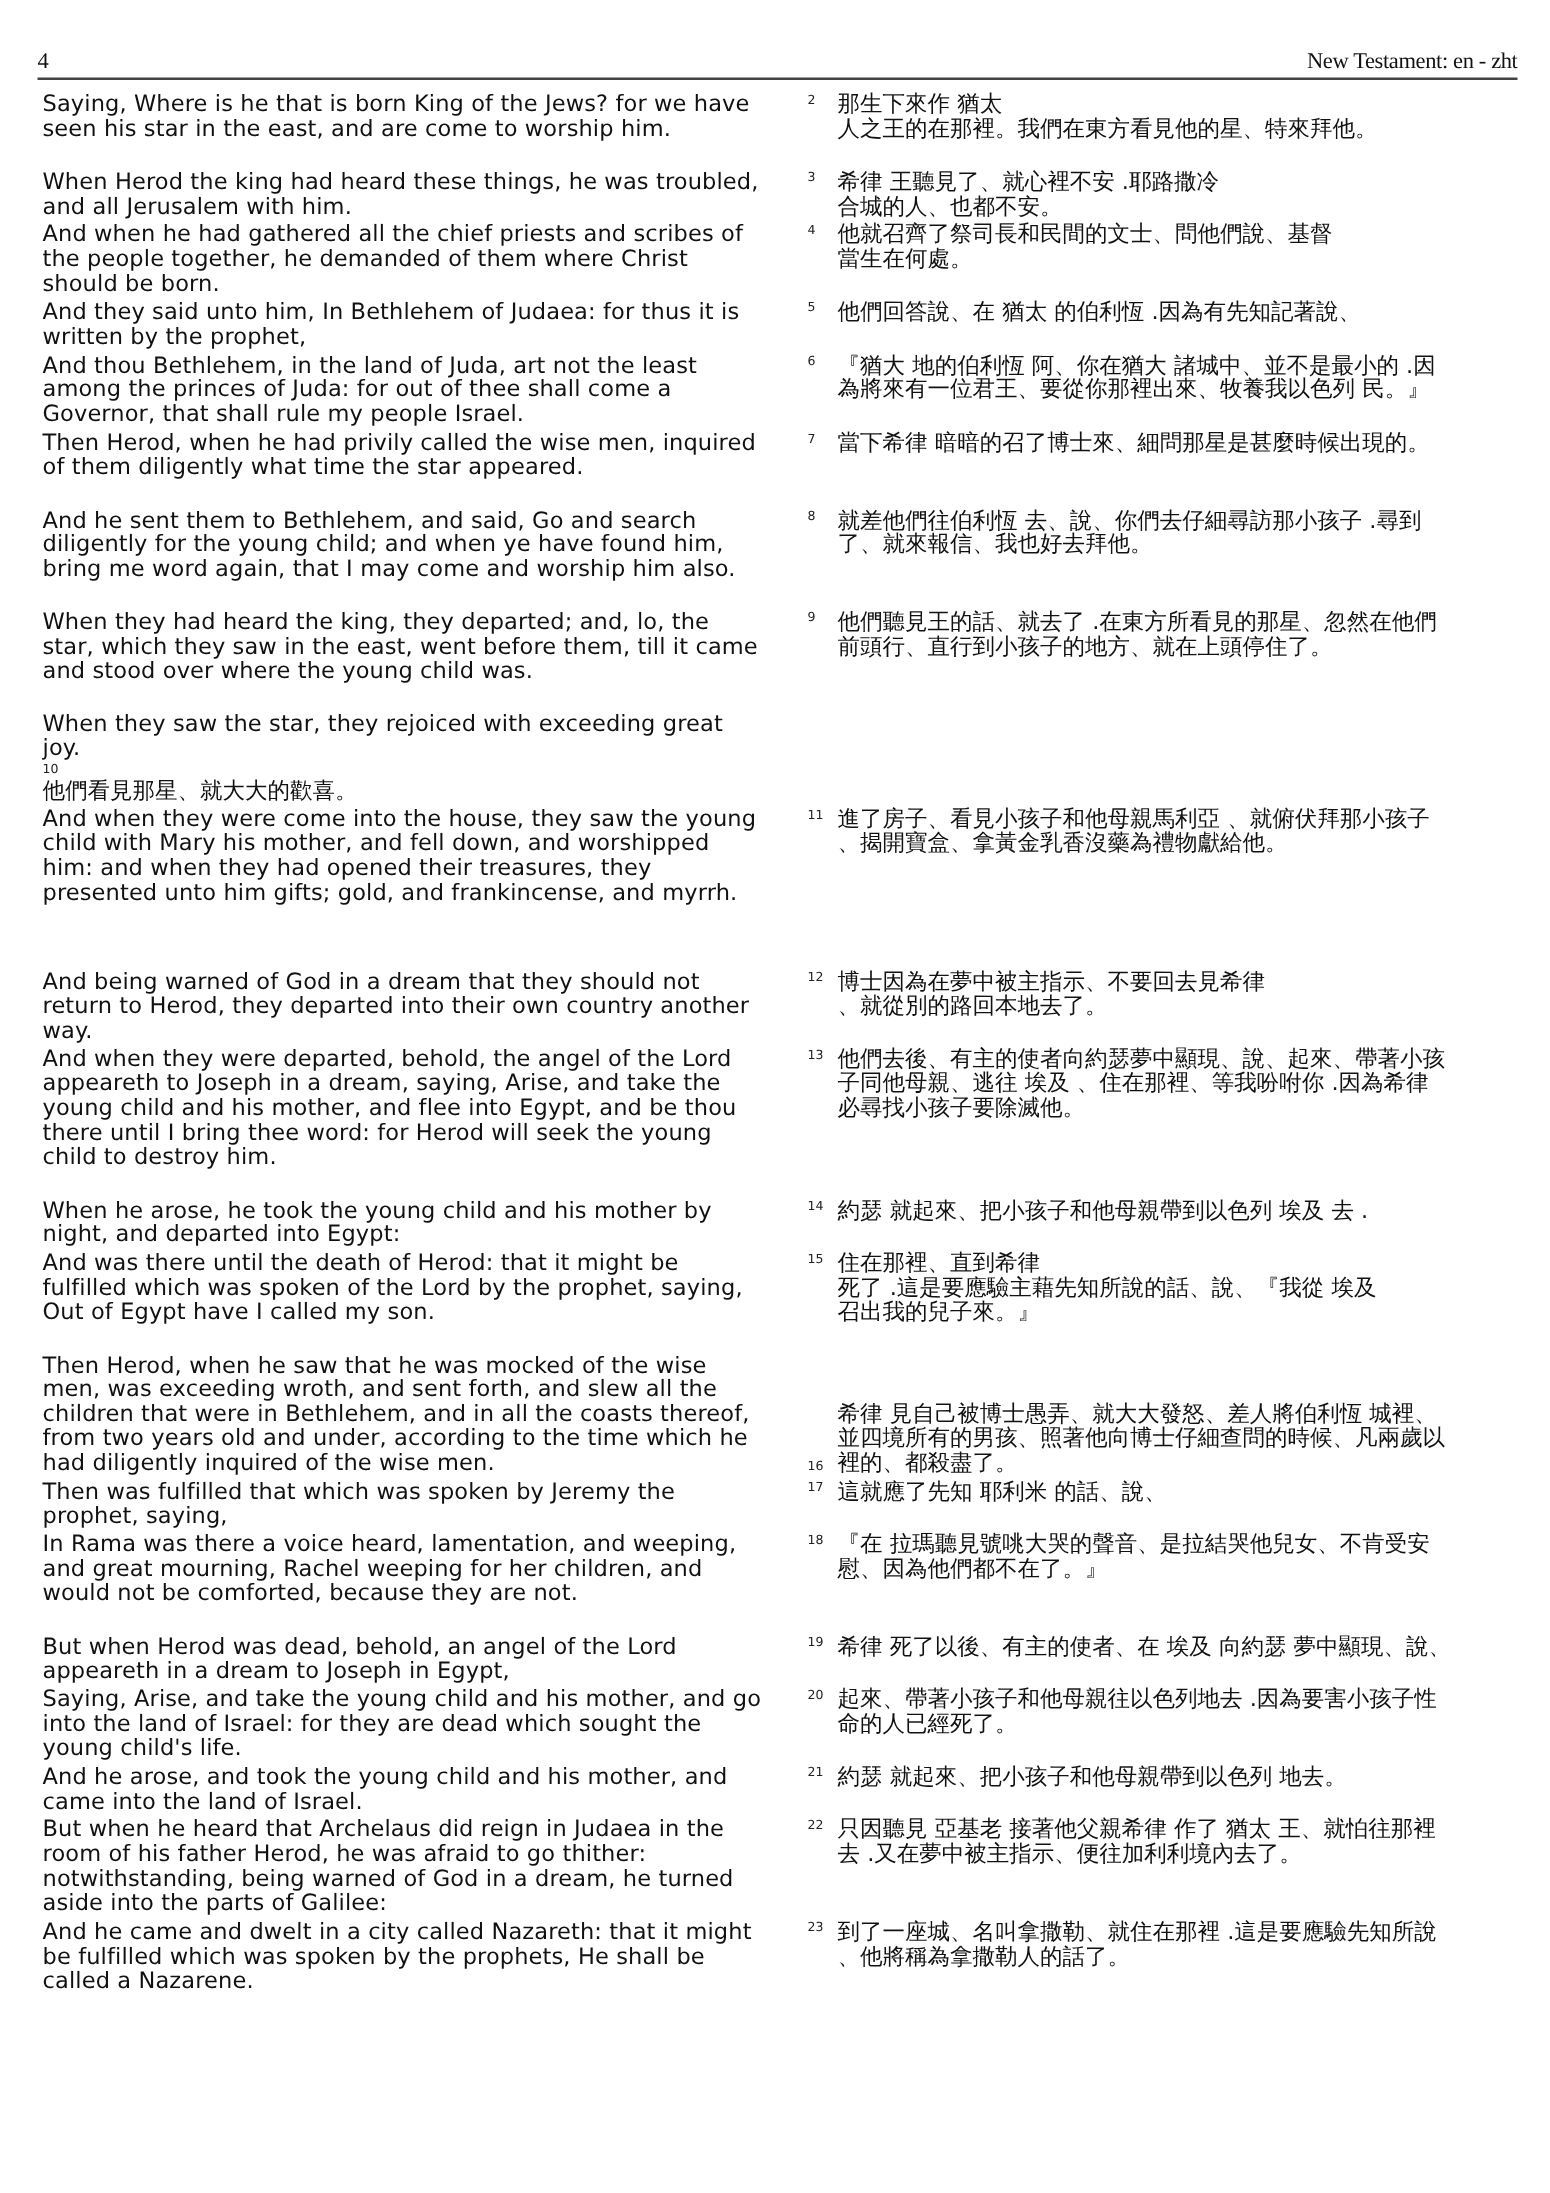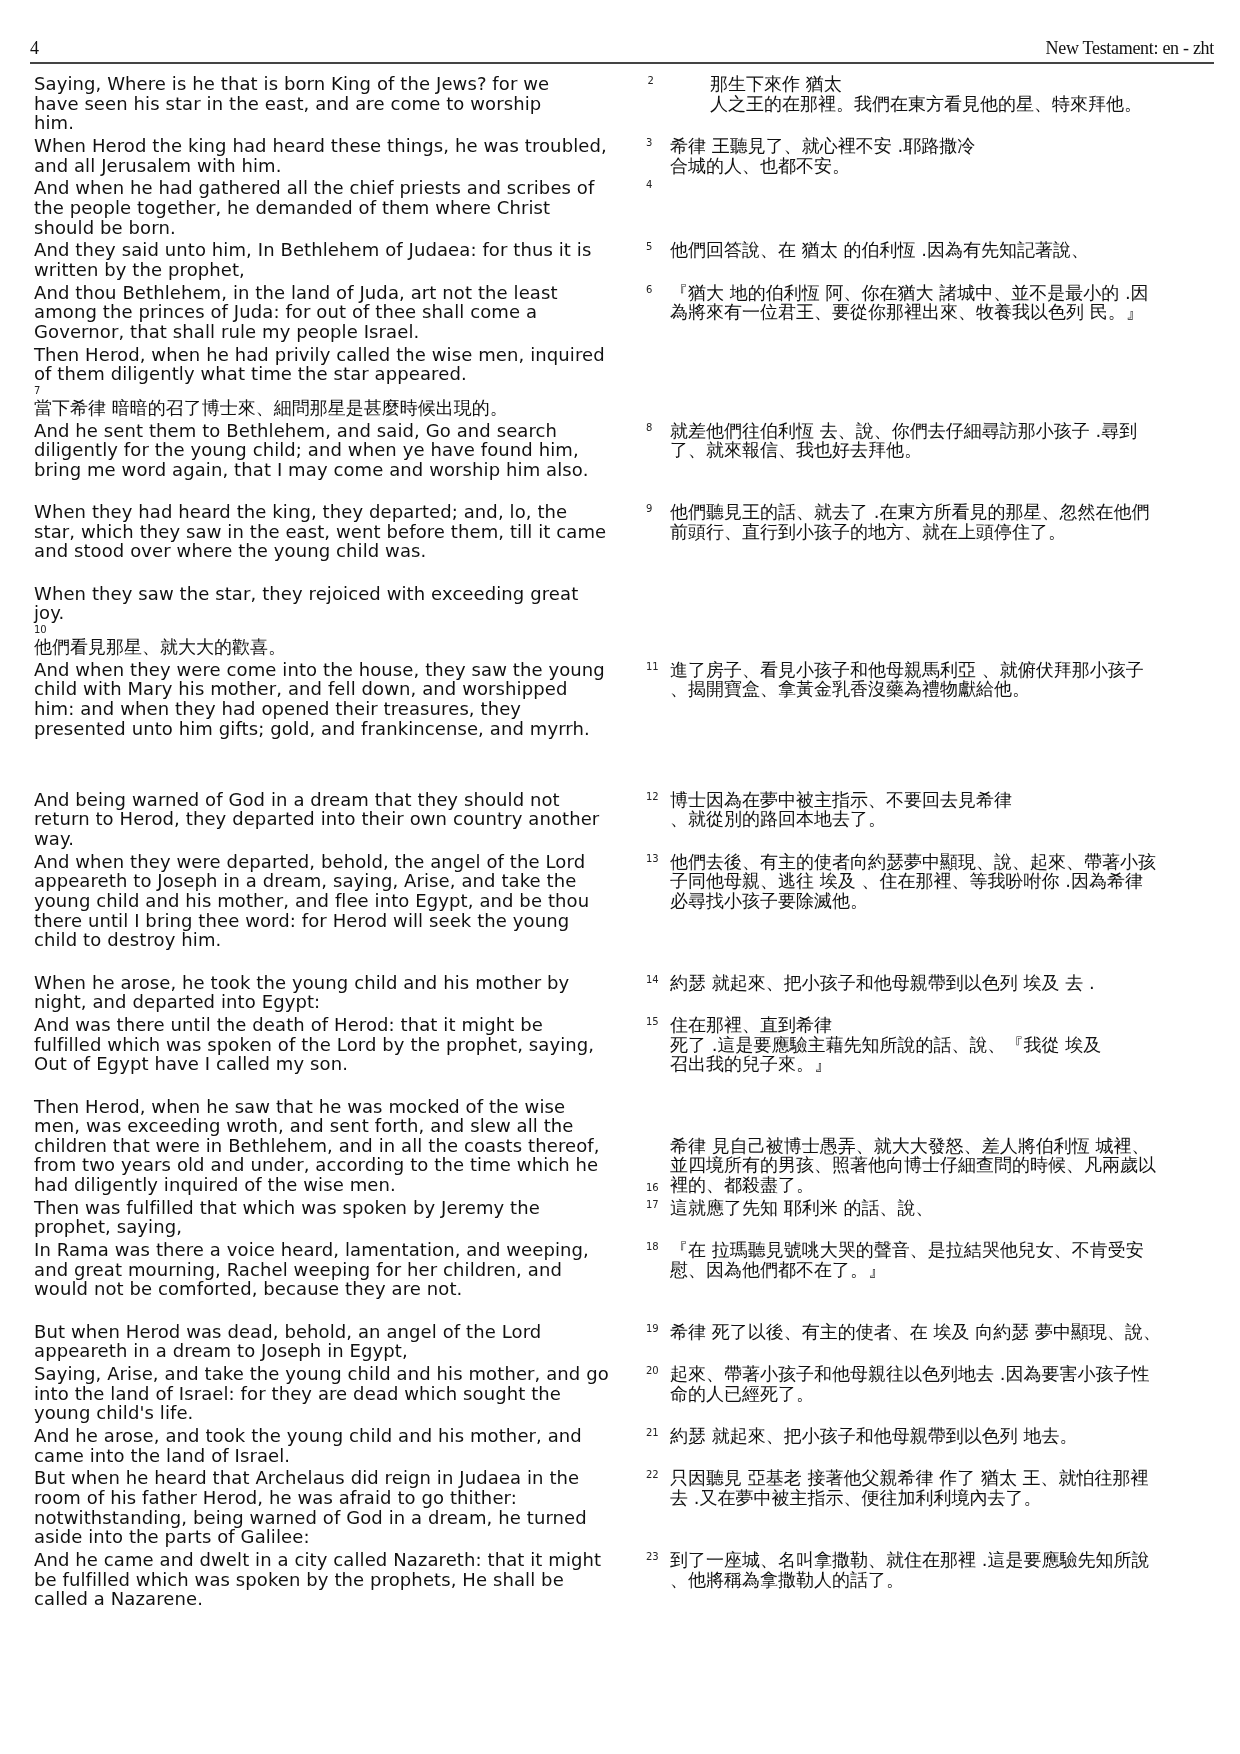--- a/index.html
+++ b/index.html
@@ -29,48 +29,50 @@
 </head>
 <body>
 
 <div class="header">
   <span class="page-num">4</span>
   <span class="book-title">New Testament: en - zht</span>
 </div>
 
 <div class="rows" id="rows">
 
-  <div class="row" style="min-height: 58.8px; gap: 40px;">
+  <div class="row" style="min-height: 58.8px;">
       <div class="en">Saying, Where is he that is born King of the Jews? for we have seen his star in the east, and are come to worship him.</div>
       <div class="num">2</div>
       <div class="zh">那生下來作 猶太
 人之王的在那裡。我們在東方看見他的星、特來拜他。</div>
     </div>
   <div class="row" style="min-height: 39.2px;">
       <div class="en">When Herod the king had heard these things, he was troubled, and all Jerusalem with him.</div>
       <div class="num">3</div>
       <div class="zh">希律 王聽見了、就心裡不安 .耶路撒冷
 合城的人、也都不安。</div>
     </div>
   <div class="row" style="min-height: 58.8px;">
       <div class="en">And when he had gathered all the chief priests and scribes of the people together, he demanded of them where Christ should be born.</div>
       <div class="num">4</div>
+      <div class="zh">他就召齊了祭司長和民間的文士、問他們說、基督
+當生在何處。</div>
     </div>
   <div class="row" style="min-height: 39.2px;">
       <div class="en">And they said unto him, In Bethlehem of Judaea: for thus it is written by the prophet,</div>
       <div class="num">5</div>
       <div class="zh">他們回答說、在 猶太 的伯利恆  .因為有先知記著說、</div>
     </div>
   <div class="row" style="min-height: 58.8px;">
       <div class="en">And thou Bethlehem, in the land of Juda, art not the least among the princes of Juda: for out of thee shall come a Governor, that shall rule my people Israel.</div>
       <div class="num">6</div>
       <div class="zh">『猶大 地的伯利恆 阿、你在猶大 諸城中、並不是最小的 .因
 為將來有一位君王、要從你那裡出來、牧養我以色列 民。』</div>
     </div>
-  <div class="row" style="min-height: 58.8px; flex-direction: column;">
+  <div class="row" style="min-height: 58.8px;">
       <div class="en">Then Herod, when he had privily called the wise men, inquired of them diligently what time the star appeared.</div>
       <div class="num">7</div>
       <div class="zh">當下希律 暗暗的召了博士來、細問那星是甚麼時候出現的。</div>
     </div>
   <div class="row" style="min-height: 78.4px;">
       <div class="en">And he sent them to Bethlehem, and said, Go and search diligently for the young child; and when ye have found him, bring me word again, that I may come and worship him also.</div>
       <div class="num">8</div>
       <div class="zh">就差他們往伯利恆 去、說、你們去仔細尋訪那小孩子 .尋到
 了、就來報信、我也好去拜他。</div>
     </div>

